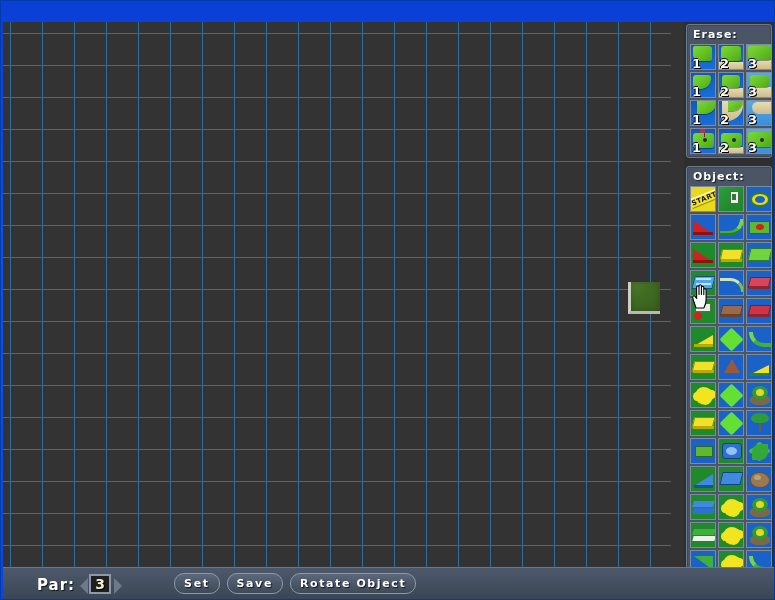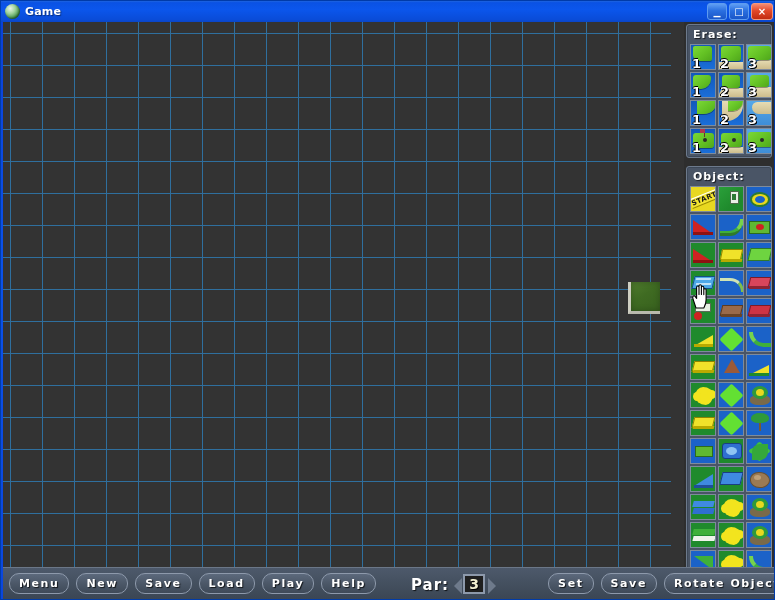--- a/index.html
+++ b/index.html
@@ -264,35 +264,20 @@
     width: 22px; height: 28px;
     z-index: 50;
     pointer-events: none;
   }
 </style>
 </head>
 <body>
 
 <div id="window">
 
-  <div id="titlebar">
-    <div id="title-icon"></div>
-    <div id="title-text">Game</div>
-    <div id="title-buttons">
-      <div class="tbtn min">
-        <span class="glyph">_</span>
-      </div>
-      <div class="tbtn max">
-        <span class="glyph">□</span>
-      </div>
-      <div class="tbtn close">
-        <span class="glyph">×</span>
-      </div>
-    </div>
-  </div>
 
   <div id="body">
 
     <div id="canvas">
       <div class="placed-tile" style="left:625px; top:260px;"></div>
     </div>
 
     <div id="sidepanel">
 
       <div class="panel" id="ground-panel" style="top:2px;">
@@ -633,28 +618,20 @@
               <div class="shape" style="left:4px;top:4px;width:18px;height:18px;background:#f2e41e;border-radius:45% 55% 40% 60% / 50% 45% 55% 50%;"></div>
               <div class="shape" style="left:2px;top:9px;width:8px;height:9px;background:#f2e41e;border-radius:50%;"></div>
               <div class="shape" style="left:16px;top:7px;width:9px;height:9px;background:#f2e41e;border-radius:50%;"></div>
             </div>
           </div>
       </div>
 
     </div>
 
     <div id="toolbar">
-      <div id="left-tools" style="display:flex;align-items:center;">
-          <div class="tb-btn">Menu</div>
-          <div class="tb-btn">New</div>
-          <div class="tb-btn">Save</div>
-          <div class="tb-btn">Load</div>
-          <div class="tb-btn">Play</div>
-          <div class="tb-btn">Help</div>
-        </div>
 
       <div id="par-group">
         <div id="par-label">Par:</div>
         <div class="par-arrow left"></div>
         <div id="par-value">3</div>
         <div class="par-arrow right"></div>
       </div>
 
       <div id="right-tools">
           <div class="tb-btn">Set</div>

